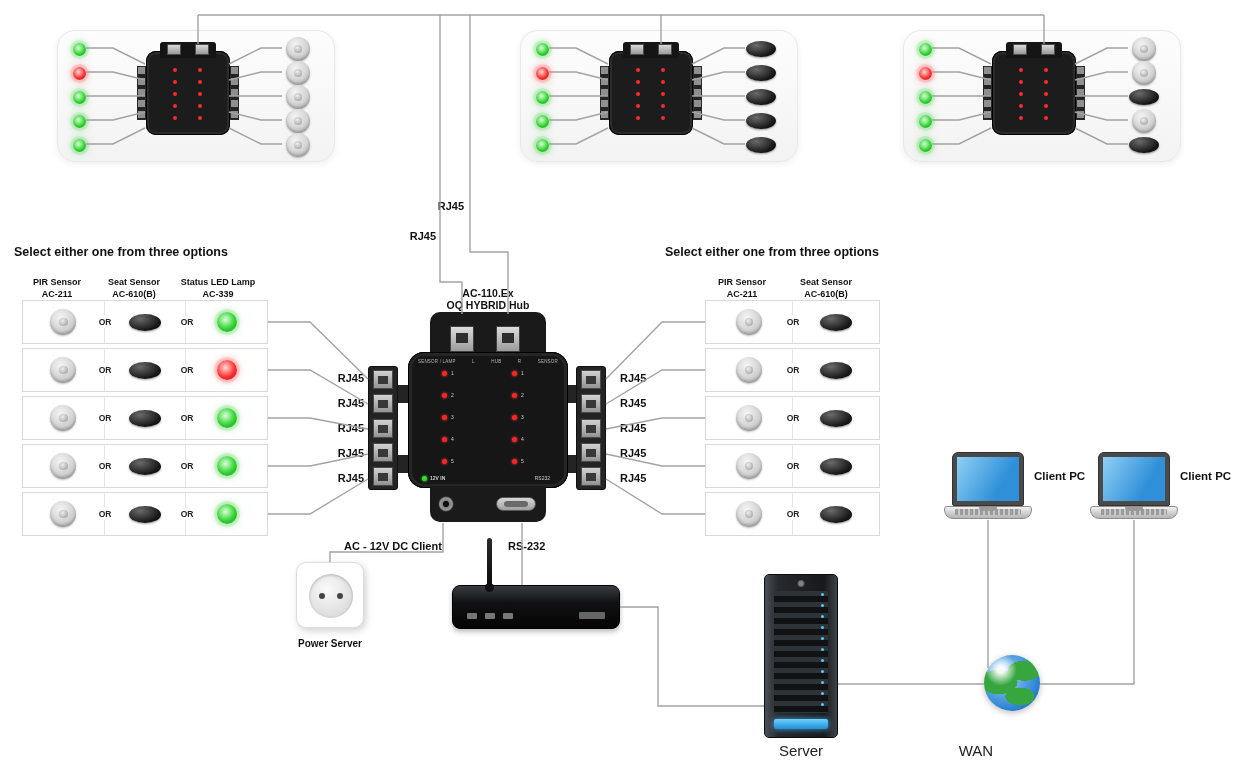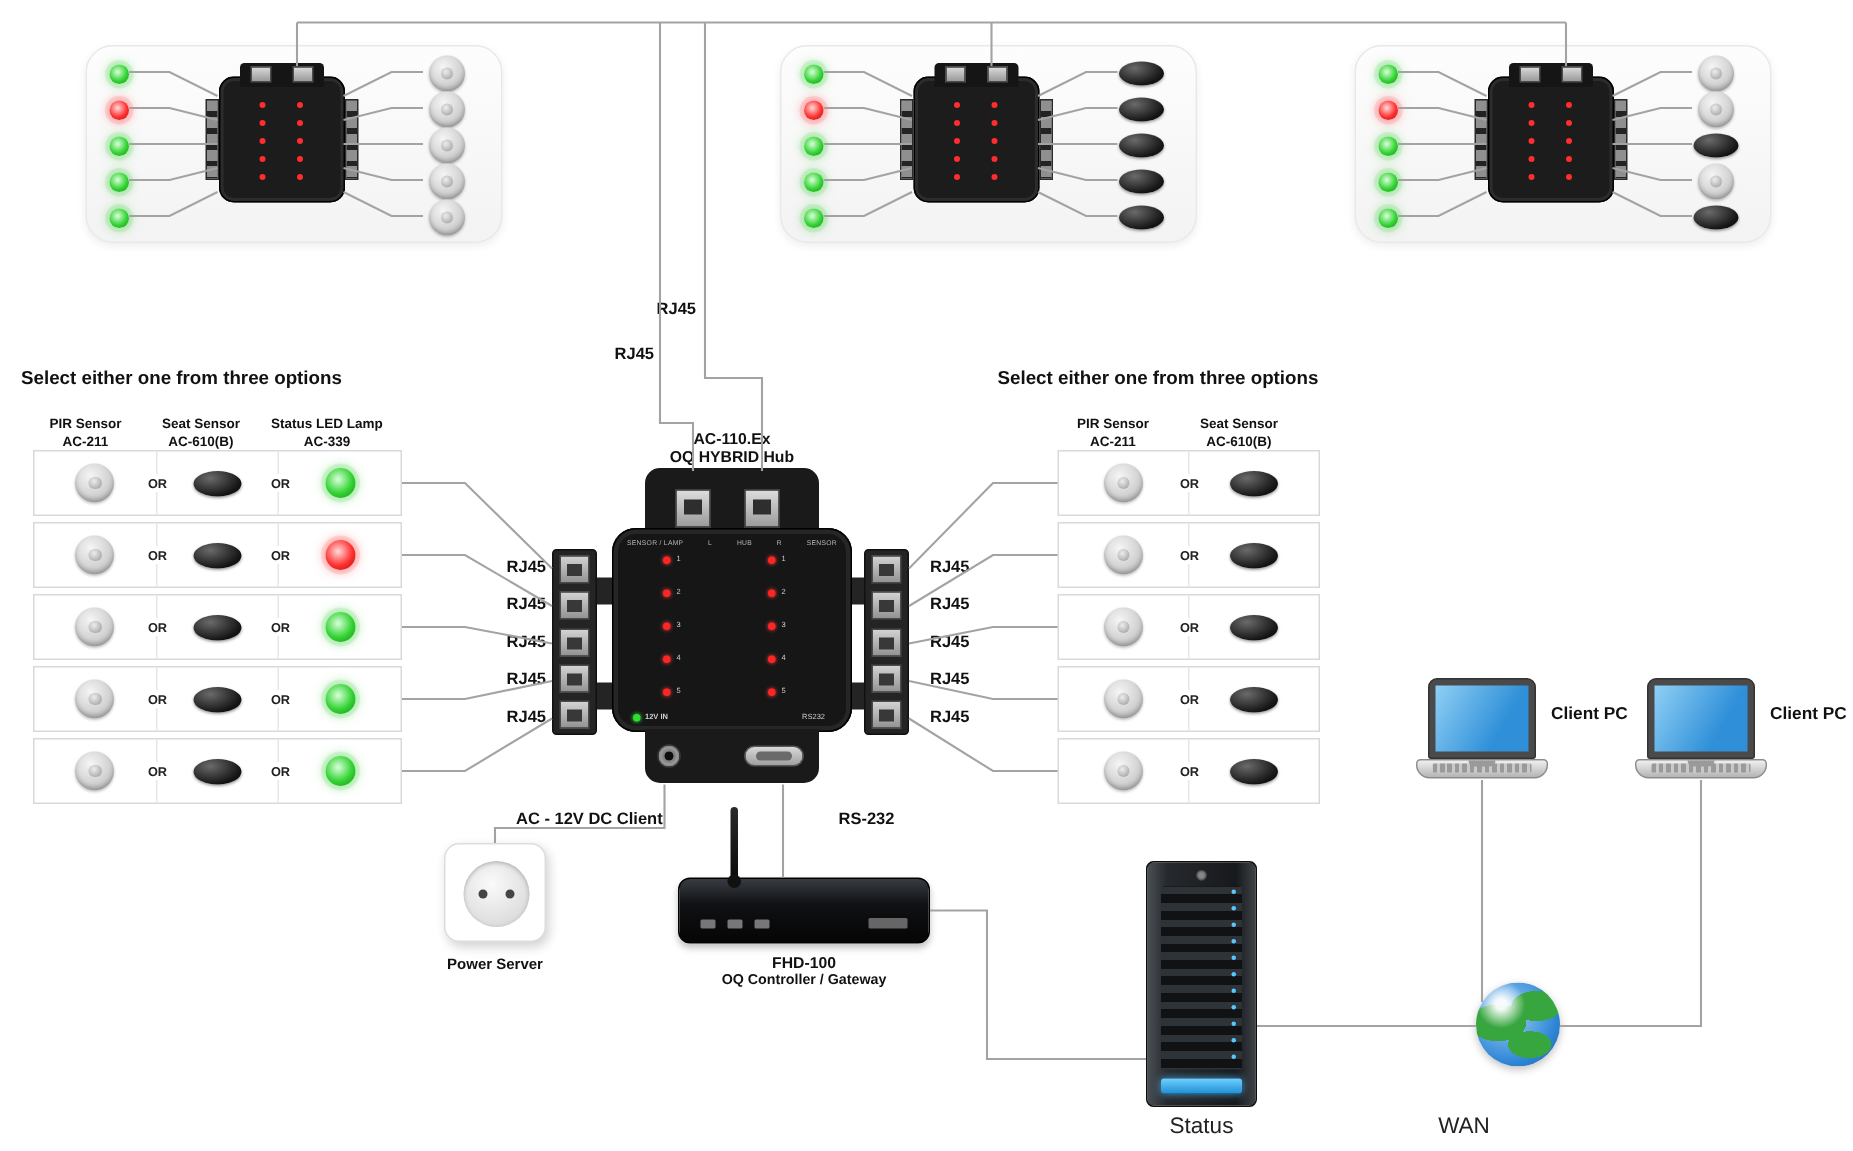--- a/index.html
+++ b/index.html
@@ -446,42 +446,38 @@
     <span class="rport"></span>
     <span class="rport"></span>
     <span class="rport"></span>
   </div>
   <div class="hub-bflange">
     <span class="dcjack"></span>
     <span class="db9"></span>
   </div>
 
   <div class="wire-lbl" style="left:344px;top:540px">AC - 12V DC Client</div>
-  <div class="wire-lbl" style="left:559px;top:540px">RS-232</div>
+  <div class="wire-lbl" style="left:508px;top:540px">RS-232</div>
 
   <div class="socket-box">
     <div class="socket-face"></div>
   </div>
   <div class="lbl-b" style="left:288px;top:638px;width:84px">Power Server</div>
 
   <div class="gateway">
     <span class="antenna"></span>
     <span class="gw-ports"></span>
     <span class="gw-slot"></span>
   </div>
-  <div class="gw-label">
-    <div class="l1">FHD-100</div>
-    <div class="l2">OQ Controller / Gateway</div>
-  </div>
 
   <div class="server">
     <span class="srv-btn"></span>
     <span class="srv-leds"></span>
   </div>
-  <div class="lbl-big" style="left:761px">Status</div>
+  <div class="lbl-big" style="left:761px">Server</div>
 
   <div class="globe"></div>
   <div class="lbl-big" style="left:936px">WAN</div>
 
   <div class="laptop" style="left:944px">
     <div class="lp-screen">
         <div class="lp-inner"></div>
       </div>
     <div class="lp-base"></div>
   </div>

